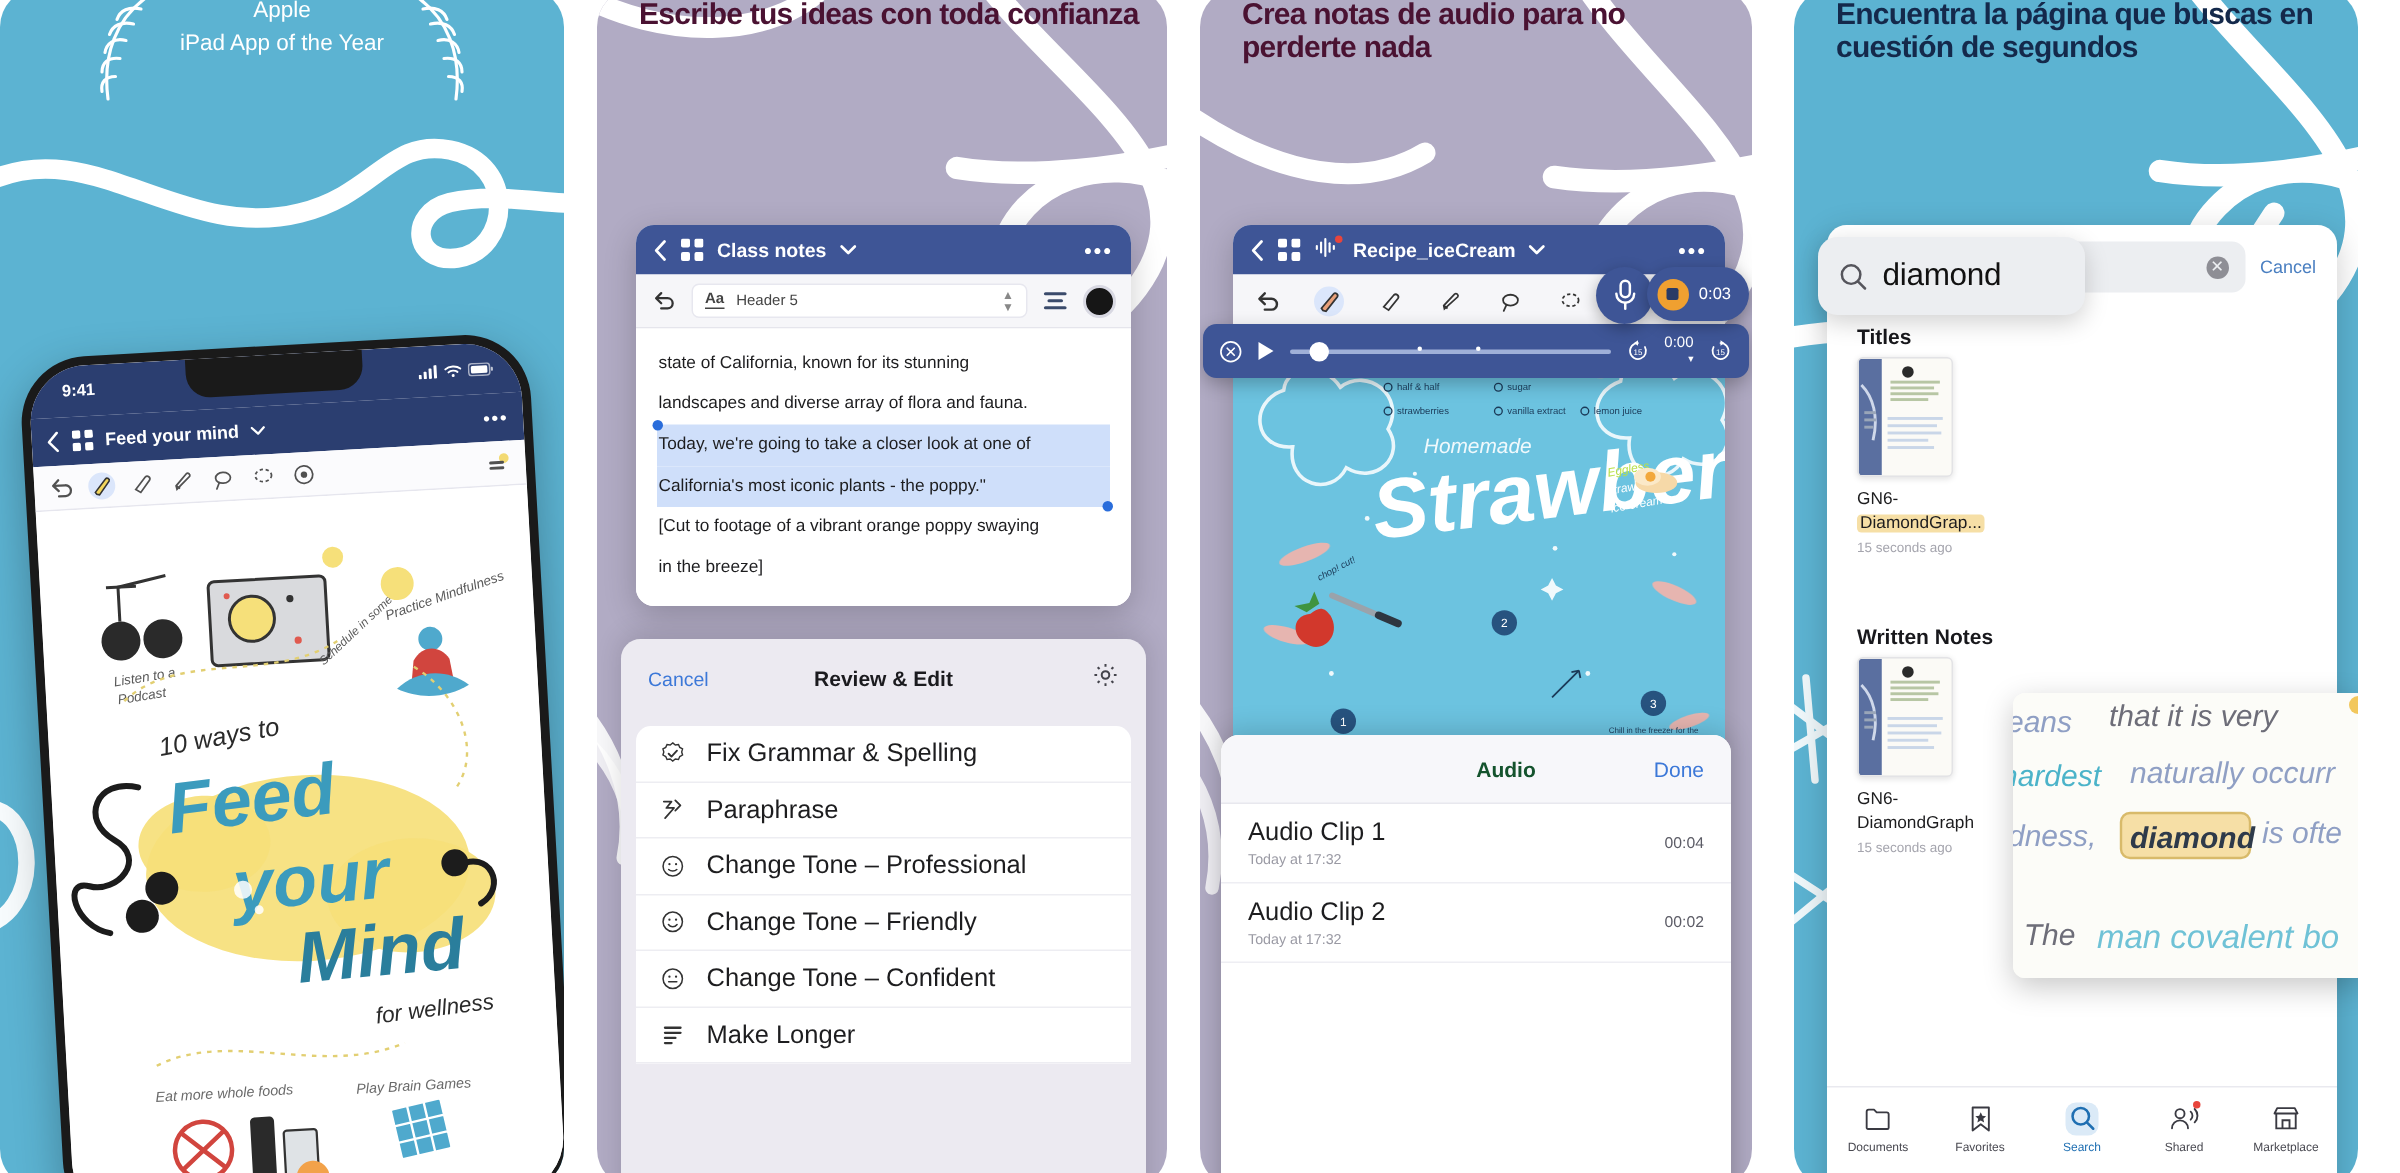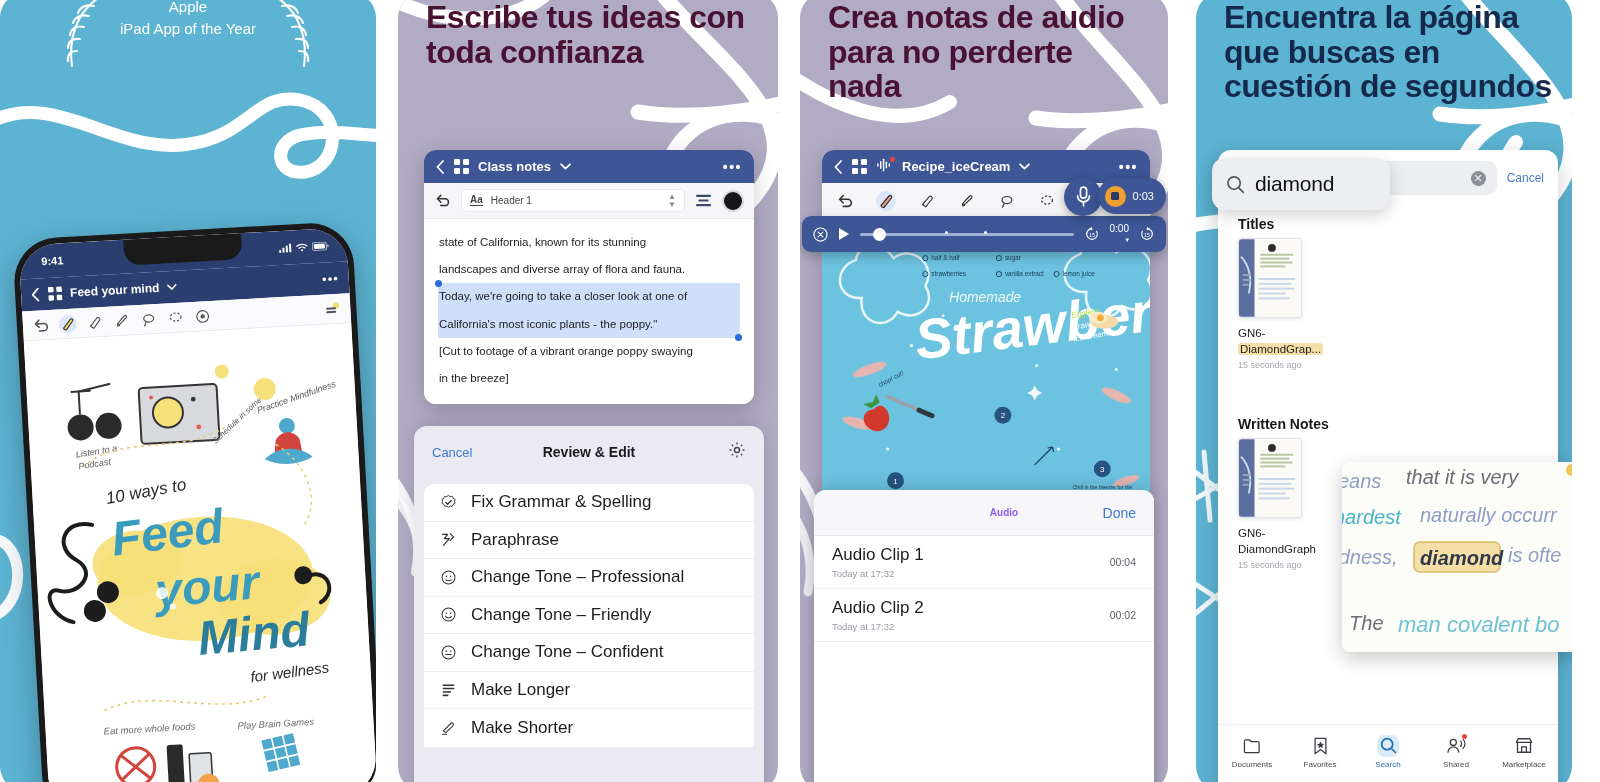--- a/index.html
+++ b/index.html
@@ -22,21 +22,21 @@
     height: 800px;
     border-radius: 26px;
     overflow: hidden;
   }
   .panel-bg { position: absolute; inset: 0; }
   .squiggle { position: absolute; inset: 0; pointer-events: none; }
 
   .headline {
     position: absolute;
     left: 28px; right: 18px; top: 8px;
-    font-size: 32px;
+    font-size: 20px;
     font-weight: 700;
     line-height: 1.08;
     letter-spacing: -0.5px;
     z-index: 4;
   }
   .headline.teal  { color: #14294b; }
   .headline.plum  { color: #4a1232; }
 
   
   #panel1 { left: 0px; width: 376px; }
@@ -206,21 +206,21 @@
     position: absolute; left: 14px; right: 14px;
     top: 498px; bottom: -10px;
     background: #ffffff; border-radius: 12px 12px 0 0;
     overflow: hidden; box-shadow: 0 -3px 18px rgba(0,0,0,.16);
   }
   .audio-head {
     height: 46px; background: #f7f7fa;
     display: flex; align-items: center; padding: 0 18px;
     position: relative; border-bottom: 1px solid #e8e8ee;
   }
-  .audio-head .t { position: absolute; left: 0; right: 0; text-align: center; font-size: 10px; font-weight: 700; color: #8b5cf6; margin-left: 40px; }
+  .audio-head .t { position: absolute; left: 0; right: 0; text-align: center; font-size: 14px; font-weight: 700; color: #14532d; margin-left: 40px; }
   .audio-head .done { margin-left: auto; font-size: 14px; color: #3c78d8; position: relative; z-index: 2; }
   .clip-row {
     display: flex; align-items: center;
     padding: 9px 18px; border-bottom: 1px solid #eeeef3;
   }
   .clip-name { font-size: 17px; font-weight: 400; color: #1d1d1f; }
   .clip-sub { font-size: 9.5px; color: #9a9aa4; margin-top: 3px; }
   .clip-dur { margin-left: auto; font-size: 10.5px; color: #5c5c66; }
 
   
@@ -494,21 +494,21 @@
         <span class="dots">•••</span>
       </div>
 
       <div class="fmt-bar">
         <svg width="17" height="17" viewBox="0 0 20 20">
             <path d="M5 8 H13 a4 4 0 0 1 0 8 H8" fill="none" stroke="#333" stroke-width="1.8" stroke-linecap="round"></path>
             <path d="M8 4 L4 8 L8 12" fill="none" stroke="#333" stroke-width="1.8" stroke-linecap="round" stroke-linejoin="round"></path>
           </svg>
         <div class="fmt-pill">
           <span class="aa">Aa</span>
-          <span>Header 1</span>
+          <span>Header 5</span>
           <span class="stepper">▲<br>▼</span>
         </div>
         <svg width="17" height="15" viewBox="0 0 18 14">
             <g fill="#3a4a6b">
               <rect x="1" y="1" width="16" height="2.2" rx="1.1"></rect>
               <rect x="3.5" y="5.9" width="11" height="2.2" rx="1.1"></rect>
               <rect x="1" y="10.8" width="16" height="2.2" rx="1.1"></rect>
             </g>
           </svg>
         <div class="ink-dot"></div>
@@ -588,27 +588,20 @@
         <div class="sheet-row">
           <svg class="ico" viewBox="0 0 20 20">
               <g fill="#333">
                 <rect x="3" y="4" width="14" height="1.8" rx=".9"></rect>
                 <rect x="3" y="8" width="14" height="1.8" rx=".9"></rect>
                 <rect x="3" y="12" width="10" height="1.8" rx=".9"></rect>
                 <rect x="3" y="16" width="7" height="1.8" rx=".9"></rect>
               </g>
             </svg>
           <span>Make Longer</span>
-        </div>
-        <div class="sheet-row" style="border-bottom:none">
-          <svg class="ico" viewBox="0 0 20 20">
-              <path d="M4 14 L13 5 a1.8 1.8 0 0 1 2.6 2.4 L7 16 Z" fill="none" stroke="#333" stroke-width="1.3"></path>
-              <path d="M3 18 h5" stroke="#333" stroke-width="1.3" stroke-linecap="round"></path>
-            </svg>
-          <span>Make Shorter</span>
         </div>
       </div>
     </div>
   </div>
 
   <div class="panel" id="panel3">
     <div class="panel-bg" style="background:#b1abc4"></div>
     <svg class="squiggle" viewBox="0 0 368 800" preserveAspectRatio="none">
       <path d="M-40 60 C 30 120, 100 140, 150 110" fill="none" stroke="#fff" stroke-width="14" stroke-linecap="round"></path>
       <path d="M246 -20 C 296 70, 414 130, 352 210 C 302 274, 230 204, 280 152 C 316 114, 372 128, 394 150" fill="none" stroke="#fff" stroke-width="15" stroke-linecap="round"></path>

